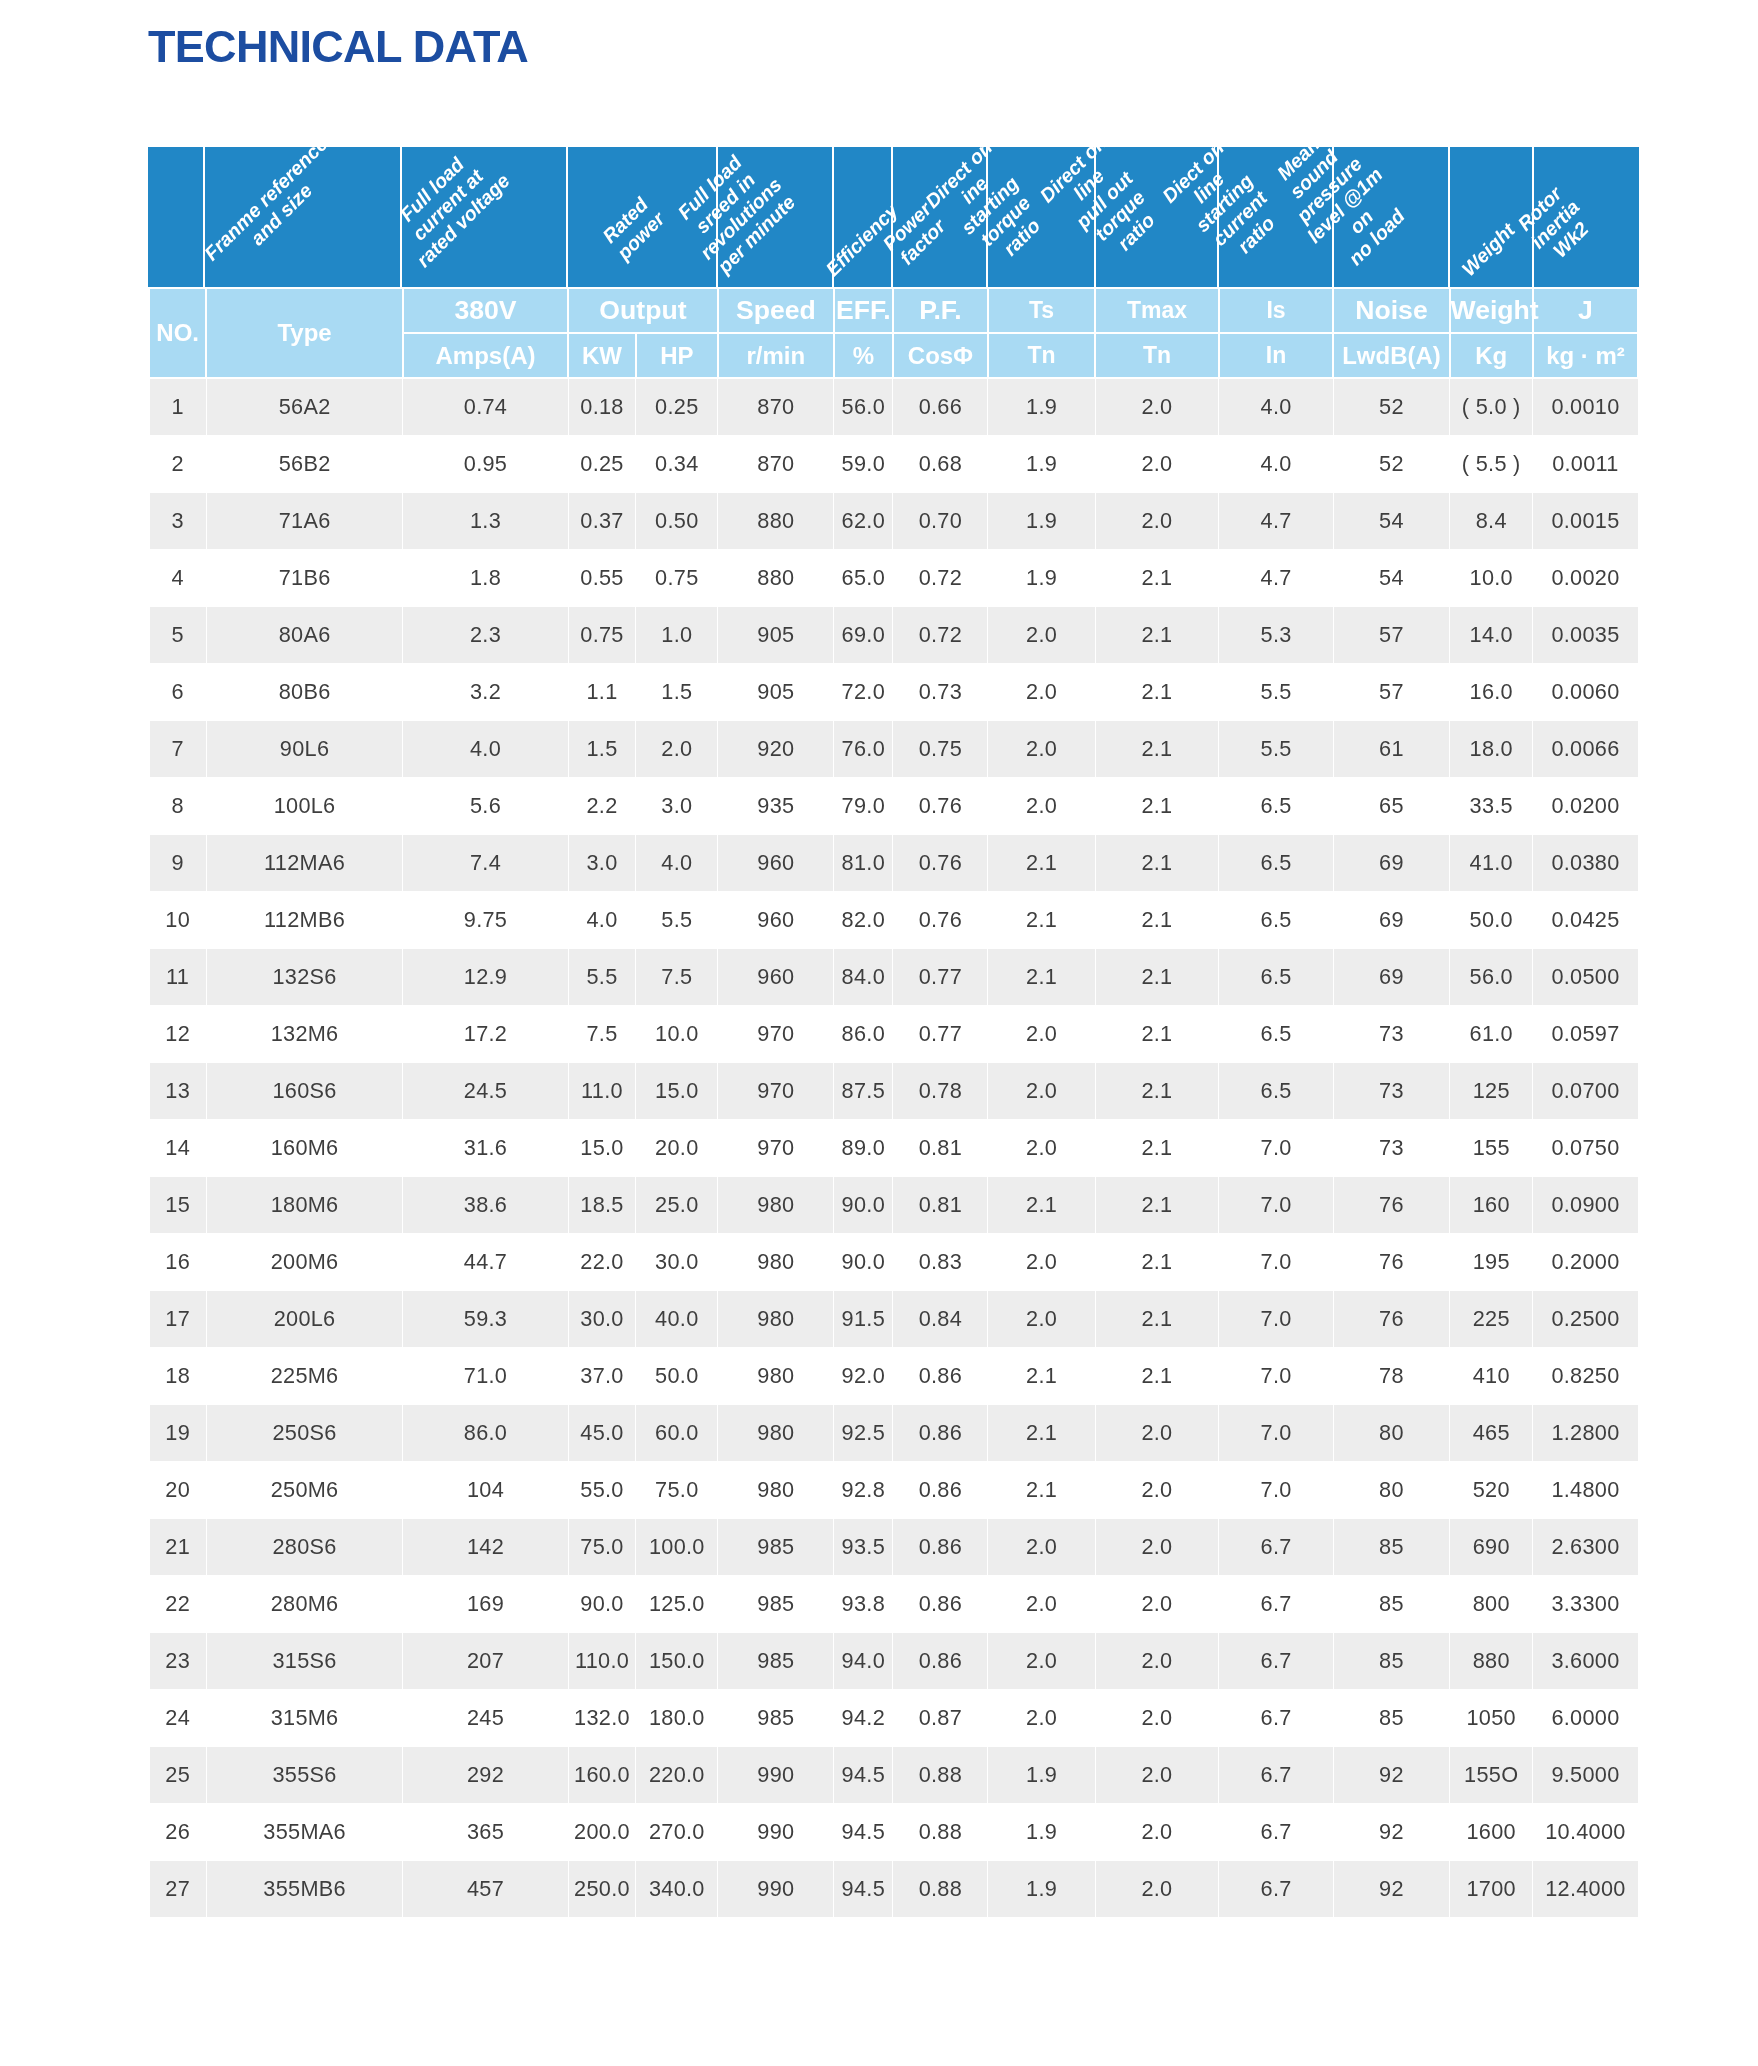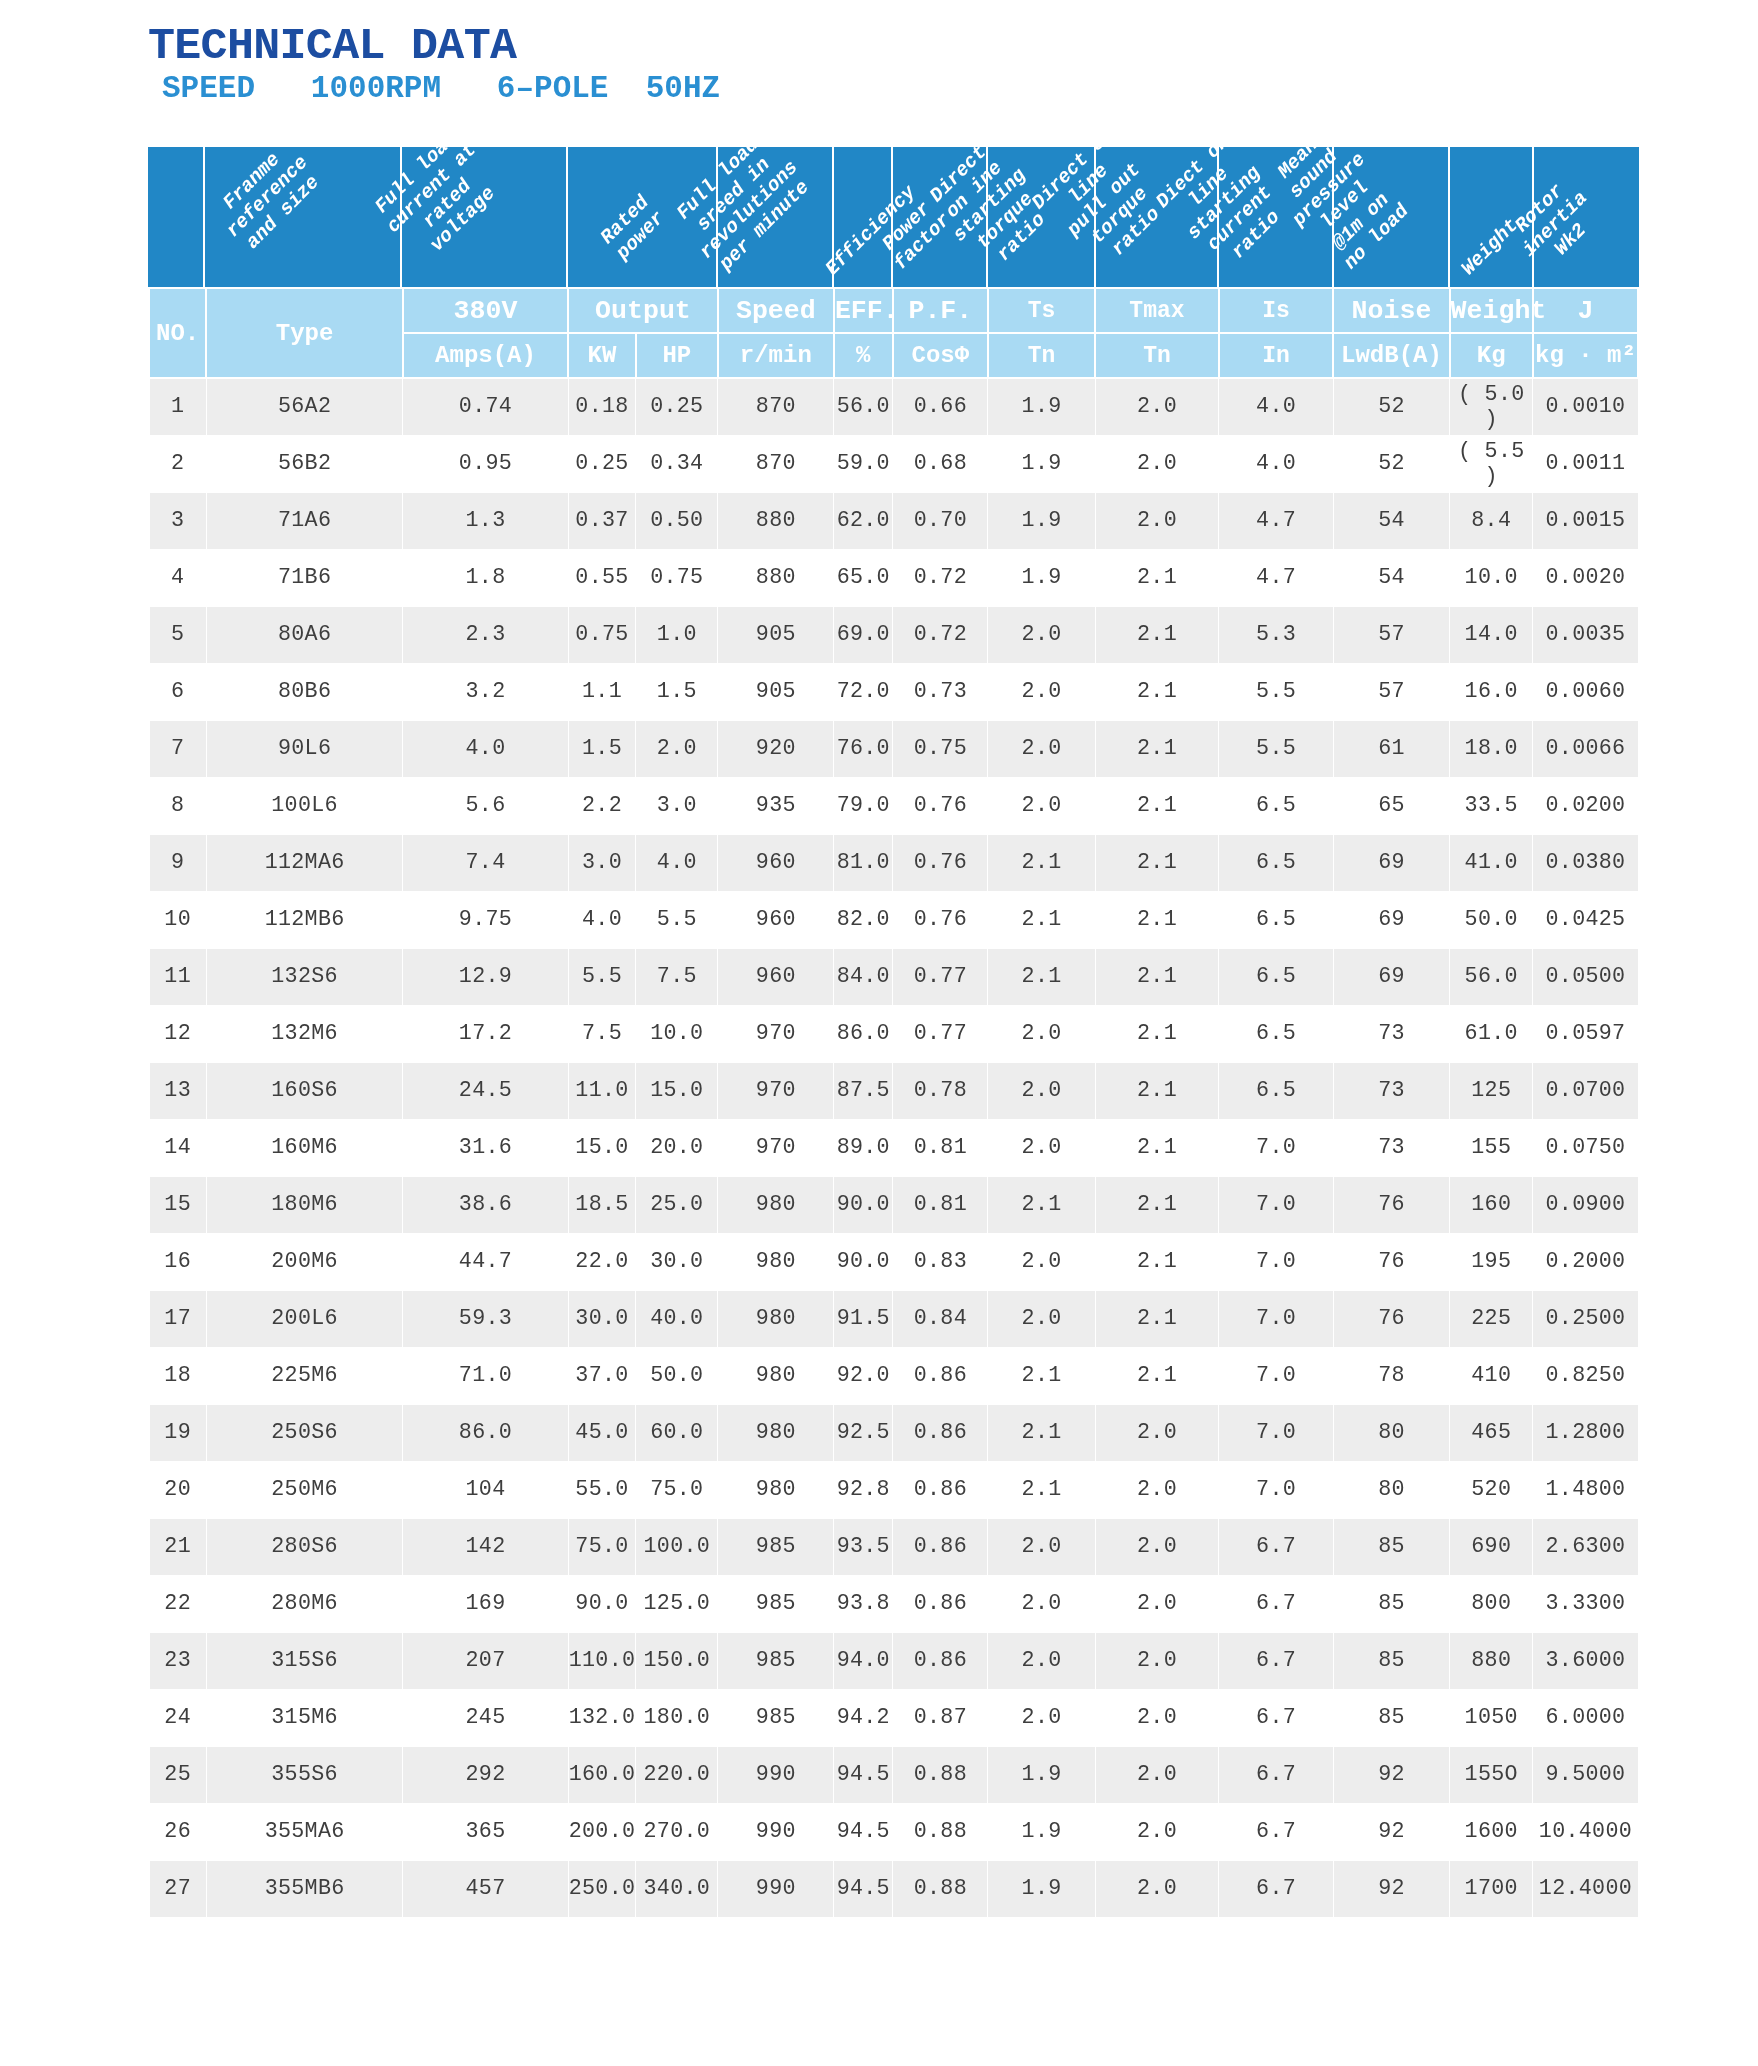--- a/index.html
+++ b/index.html
@@ -1,17 +1,17 @@
 <!DOCTYPE html>
 <html style="font-size:11.2px"><head>
 <meta charset="utf-8">
 <style>
   html,body{margin:0;padding:0;background:#ffffff;}
   .page{position:relative;width:1758px;height:2066px;background:#ffffff;overflow:hidden;
-        font-family:Liberation Mono, monospace;}
+        font-family:Liberation Sans, sans-serif;}
   .title{position:absolute;left:148px;top:21px;font-size:45px;font-weight:bold;
          letter-spacing:-0.7px;color:#1c4da1;white-space:pre;}
   .subtitle{position:absolute;left:162px;top:71px;font-size:31px;font-weight:bold;
             color:#2a8fd2;white-space:pre;letter-spacing:0px;}
   .tablewrap{position:absolute;left:148px;top:147px;width:1491px;}
   
   .diag-band{position:relative;width:1491px;height:140px;background:#2187c6;}
   .diag-cell{position:absolute;top:0;height:140px;box-sizing:border-box;
              border-right:2.1px solid #ffffff;}
   .diag-cell.first{border-left:none;}
@@ -34,21 +34,20 @@
   table.data td{text-align:center;vertical-align:middle;font-size:21.7px;color:#3e3e3e;
                 border:1.4px solid #ffffff;padding:0;letter-spacing:0.3px;}
   table.data tbody tr{height:57px;background:#ffffff;}
   table.data tbody tr:nth-child(odd){background:#ededed;}
 </style>
 </head>
 <body>
 
 <div class="page">
   <div class="title">TECHNICAL DATA</div>
-  <div class="subtitle">SPEED   1000RPM   6–POLE  50HZ</div>
 
   <div class="tablewrap">
     <div class="diag-band" id="diagBand">
         <div class="diag-cell first" style="left: 0%; width: 3.85%;"></div>
         <div class="diag-cell" style="left: 3.85%; width: 13.2%;">
           <div class="diag-label" style="left: 13%;">Franme reference
 and size</div>
         </div>
         <div class="diag-cell" style="left: 17.05%; width: 11.1%;">
           <div class="diag-label" style="left: 10%;">Full load current at

